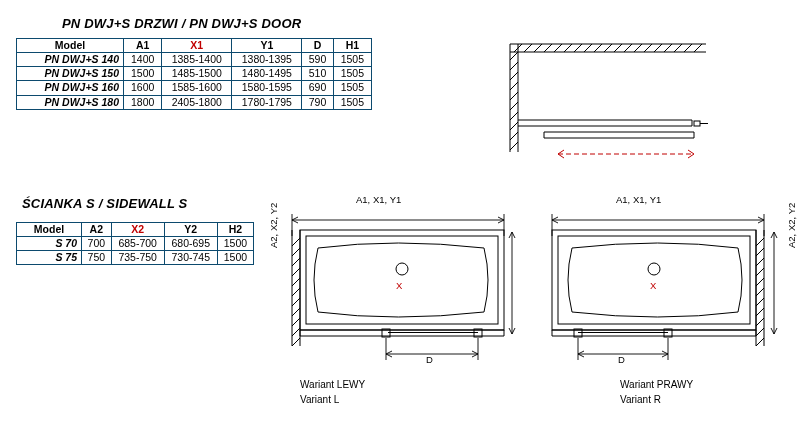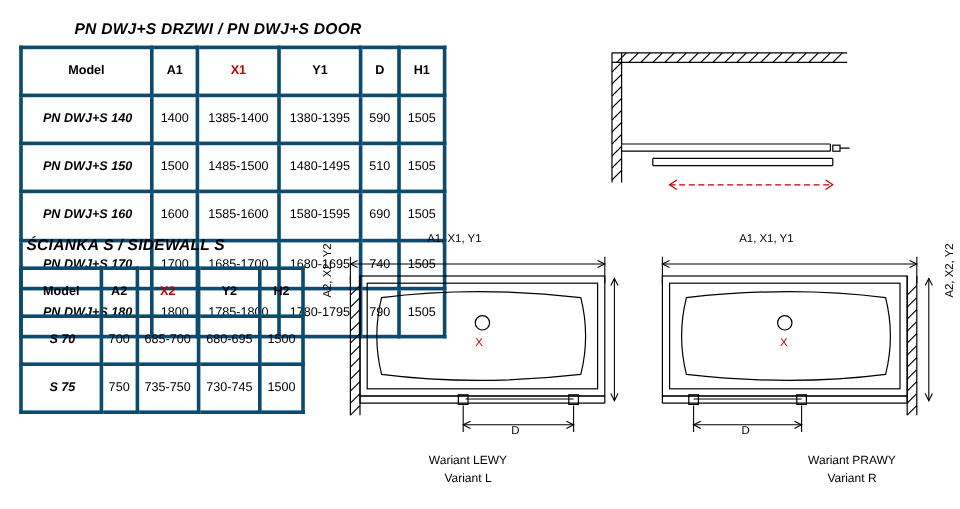--- a/index.html
+++ b/index.html
@@ -27,37 +27,37 @@
     font-style: italic;
     font-size: 13px;
     letter-spacing: 0.2px;
     white-space: nowrap;
   }
   table.spec {
     border-collapse: collapse;
     font-size: 10.5px;
   }
   table.spec td, table.spec th {
-    border: 3px solid #0c4a6e;
-    padding: 12px 4px;
+    border: 1px solid #0c4a6e;
+    padding: 0 4px;
     text-align: center;
     line-height: 1.25;
     white-space: nowrap;
   }
   table.spec thead th {
     font-weight: bold;
     font-size: 10.5px;
   }
   table.spec .accent {
     color: #c00000;
   }
   table.spec td.model {
     font-weight: bold;
     font-style: italic;
-    text-align: center;
+    text-align: right;
     padding-left: 6px;
   }
 
   #door-table { position: absolute; left: 16px; top: 38px; width: 356px; }
   #door-table td.model, #door-table th:first-child { width: 96px; }
   #door-title { position: absolute; left: 62px; top: 16px; }
 
   #side-table { position: absolute; left: 16px; top: 222px; width: 238px; }
   #side-table td.model, #side-table th:first-child { width: 54px; }
   #side-title { position: absolute; left: 22px; top: 196px; }
@@ -70,21 +70,21 @@
 
   .lbl {
     position: absolute;
     font-size: 9.5px;
     white-space: nowrap;
   }
   .lbl.red { color: #c00000; }
   .caption {
     position: absolute;
     font-size: 10px;
-    text-align: center;
+    text-align: left;
     line-height: 1.45;
     white-space: nowrap;
   }
 </style>
 </head>
 <body>
 
 <div class="page">
 
   <div id="door-title" class="tbl-title">PN DWJ+S DRZWI / PN DWJ+S DOOR</div>
@@ -118,31 +118,23 @@
       </tr>
       <tr>
         <td class="model">PN DWJ+S 160</td>
         <td>1600</td>
         <td>1585-1600</td>
         <td>1580-1595</td>
         <td>690</td>
         <td>1505</td>
       </tr>
       <tr>
-        <td class="model">PN DWJ+S 170</td>
-        <td>1700</td>
-        <td>1685-1700</td>
-        <td>1680-1695</td>
-        <td>740</td>
-        <td>1505</td>
-      </tr>
-      <tr>
         <td class="model">PN DWJ+S 180</td>
         <td>1800</td>
-        <td>1785-1800</td>
+        <td>2405-1800</td>
         <td>1780-1795</td>
         <td>790</td>
         <td>1505</td>
       </tr>
     </tbody>
   </table>
 
   <div id="side-title" class="tbl-title">ŚCIANKA S / SIDEWALL S</div>
   <table id="side-table" class="spec">
     <thead>

